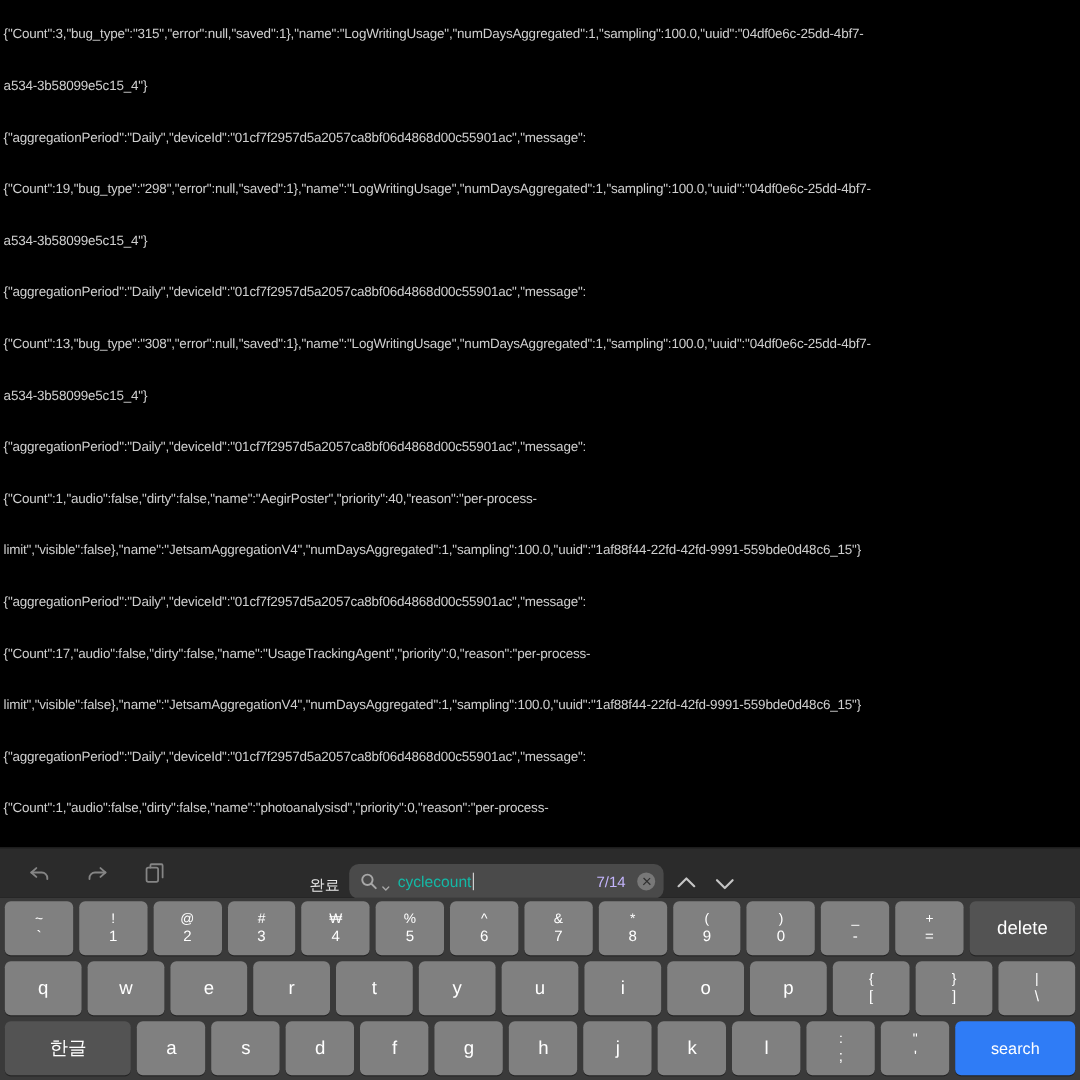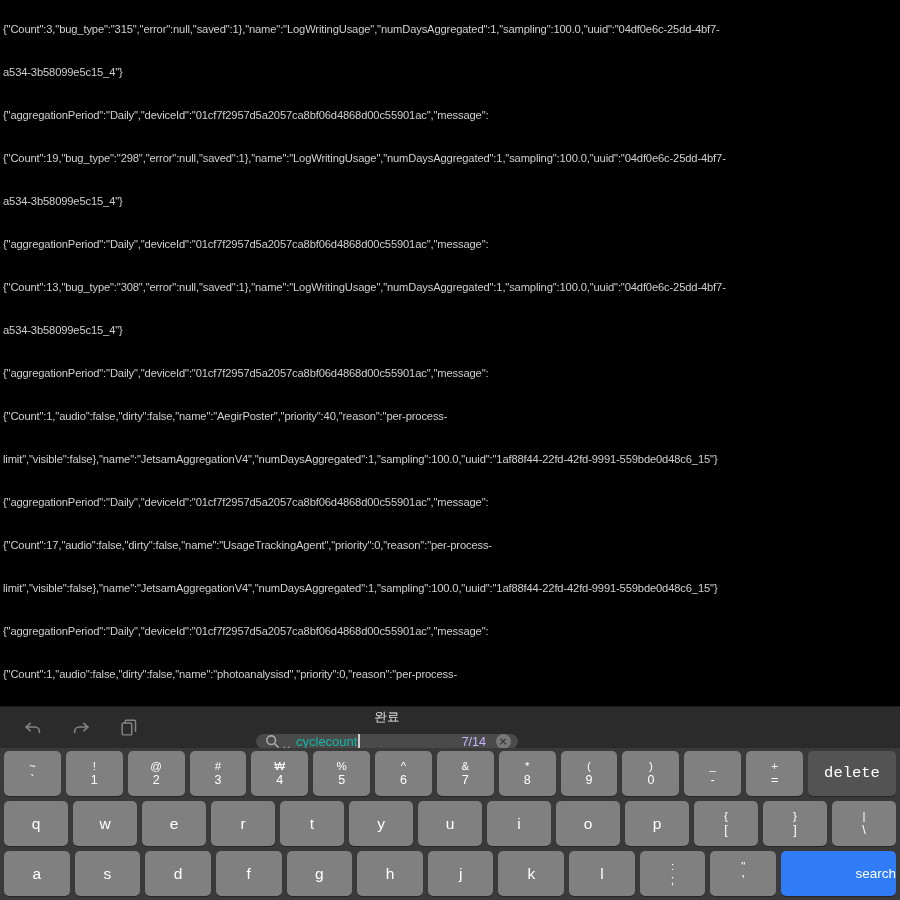--- a/index.html
+++ b/index.html
@@ -33,21 +33,21 @@
     background: #2b2b2b;
     display: flex; align-items: center;
     border-top: 1px solid #1d1d1d;
   }
   #findbar .left-tools { display: flex; align-items: center; gap: 26px; padding-left: 22px; }
   .tool-ico { width: 22px; height: 22px; display: block; cursor: pointer; opacity: .72; }
   .tool-ico svg { display: block; }
 
   #findbar .center {
     position: absolute; left: 256px; top: 0; height: 42px;
-    display: flex; align-items: center; gap: 6px; flex-direction: column;
+    display: flex; align-items: flex-end; gap: 6px;
   }
   .done-btn {
     color: #e6e6e6; font-size: 12.5px; letter-spacing: .2px;
     cursor: pointer; padding: 2px 2px; white-space: nowrap;
   }
   .search-field {
     width: 262px; height: 29px; background: #4a4a4a; border-radius: 8px;
     display: flex; align-items: center; padding: 0 7px 0 9px; gap: 6px;
   }
   .mag { flex: none; width: 15px; height: 15px; opacity: .78; }
@@ -85,23 +85,23 @@
     background: #808080; border-radius: 5px; color: #fff;
     display: flex; flex-direction: column; align-items: center; justify-content: center;
     font-size: 14px; cursor: pointer; flex: 1 1 0; min-width: 0;
     box-shadow: 0 1px 0 rgba(0,0,0,.35);
     user-select: none;
   }
   .key .top { font-size: 11.5px; line-height: 13px; }
   .key .bot { font-size: 12.5px; line-height: 14px; }
   .key .single { font-size: 15.5px; line-height: 17px; }
   .key.dark { background: #535353; }
-  .key.blue { background: #2f7cf6; align-items: flex-end; }
+  .key.blue { background: #2f7cf6; }
   .key.blue .single { font-size: 13.5px; }
-  .key.wide-del { flex: 1.55 1 0; font-family: Liberation Mono, monospace; }
+  .key.wide-del { flex: 1.55 1 0; }
   .key.wide-tab { flex: 1.9 1 0; }
   .key.wide-han { flex: 1.85 1 0; }
   .key.wide-search { flex: 1.75 1 0; }
 </style>
 </head>
 <body>
 
 <div id="app">
 
   <div id="doc">
@@ -286,20 +286,23 @@
         <div class="key">
           <span class="top">}</span>
           <span class="bot">]</span>
         </div>
         <div class="key">
           <span class="top">|</span>
           <span class="bot">\</span>
         </div>
       </div>
       <div class="krow">
+        <div class="key dark wide-han">
+          <span class="single">한글</span>
+        </div>
         <div class="key">
           <span class="single">a</span>
         </div>
         <div class="key">
           <span class="single">s</span>
         </div>
         <div class="key">
           <span class="single">d</span>
         </div>
         <div class="key">

